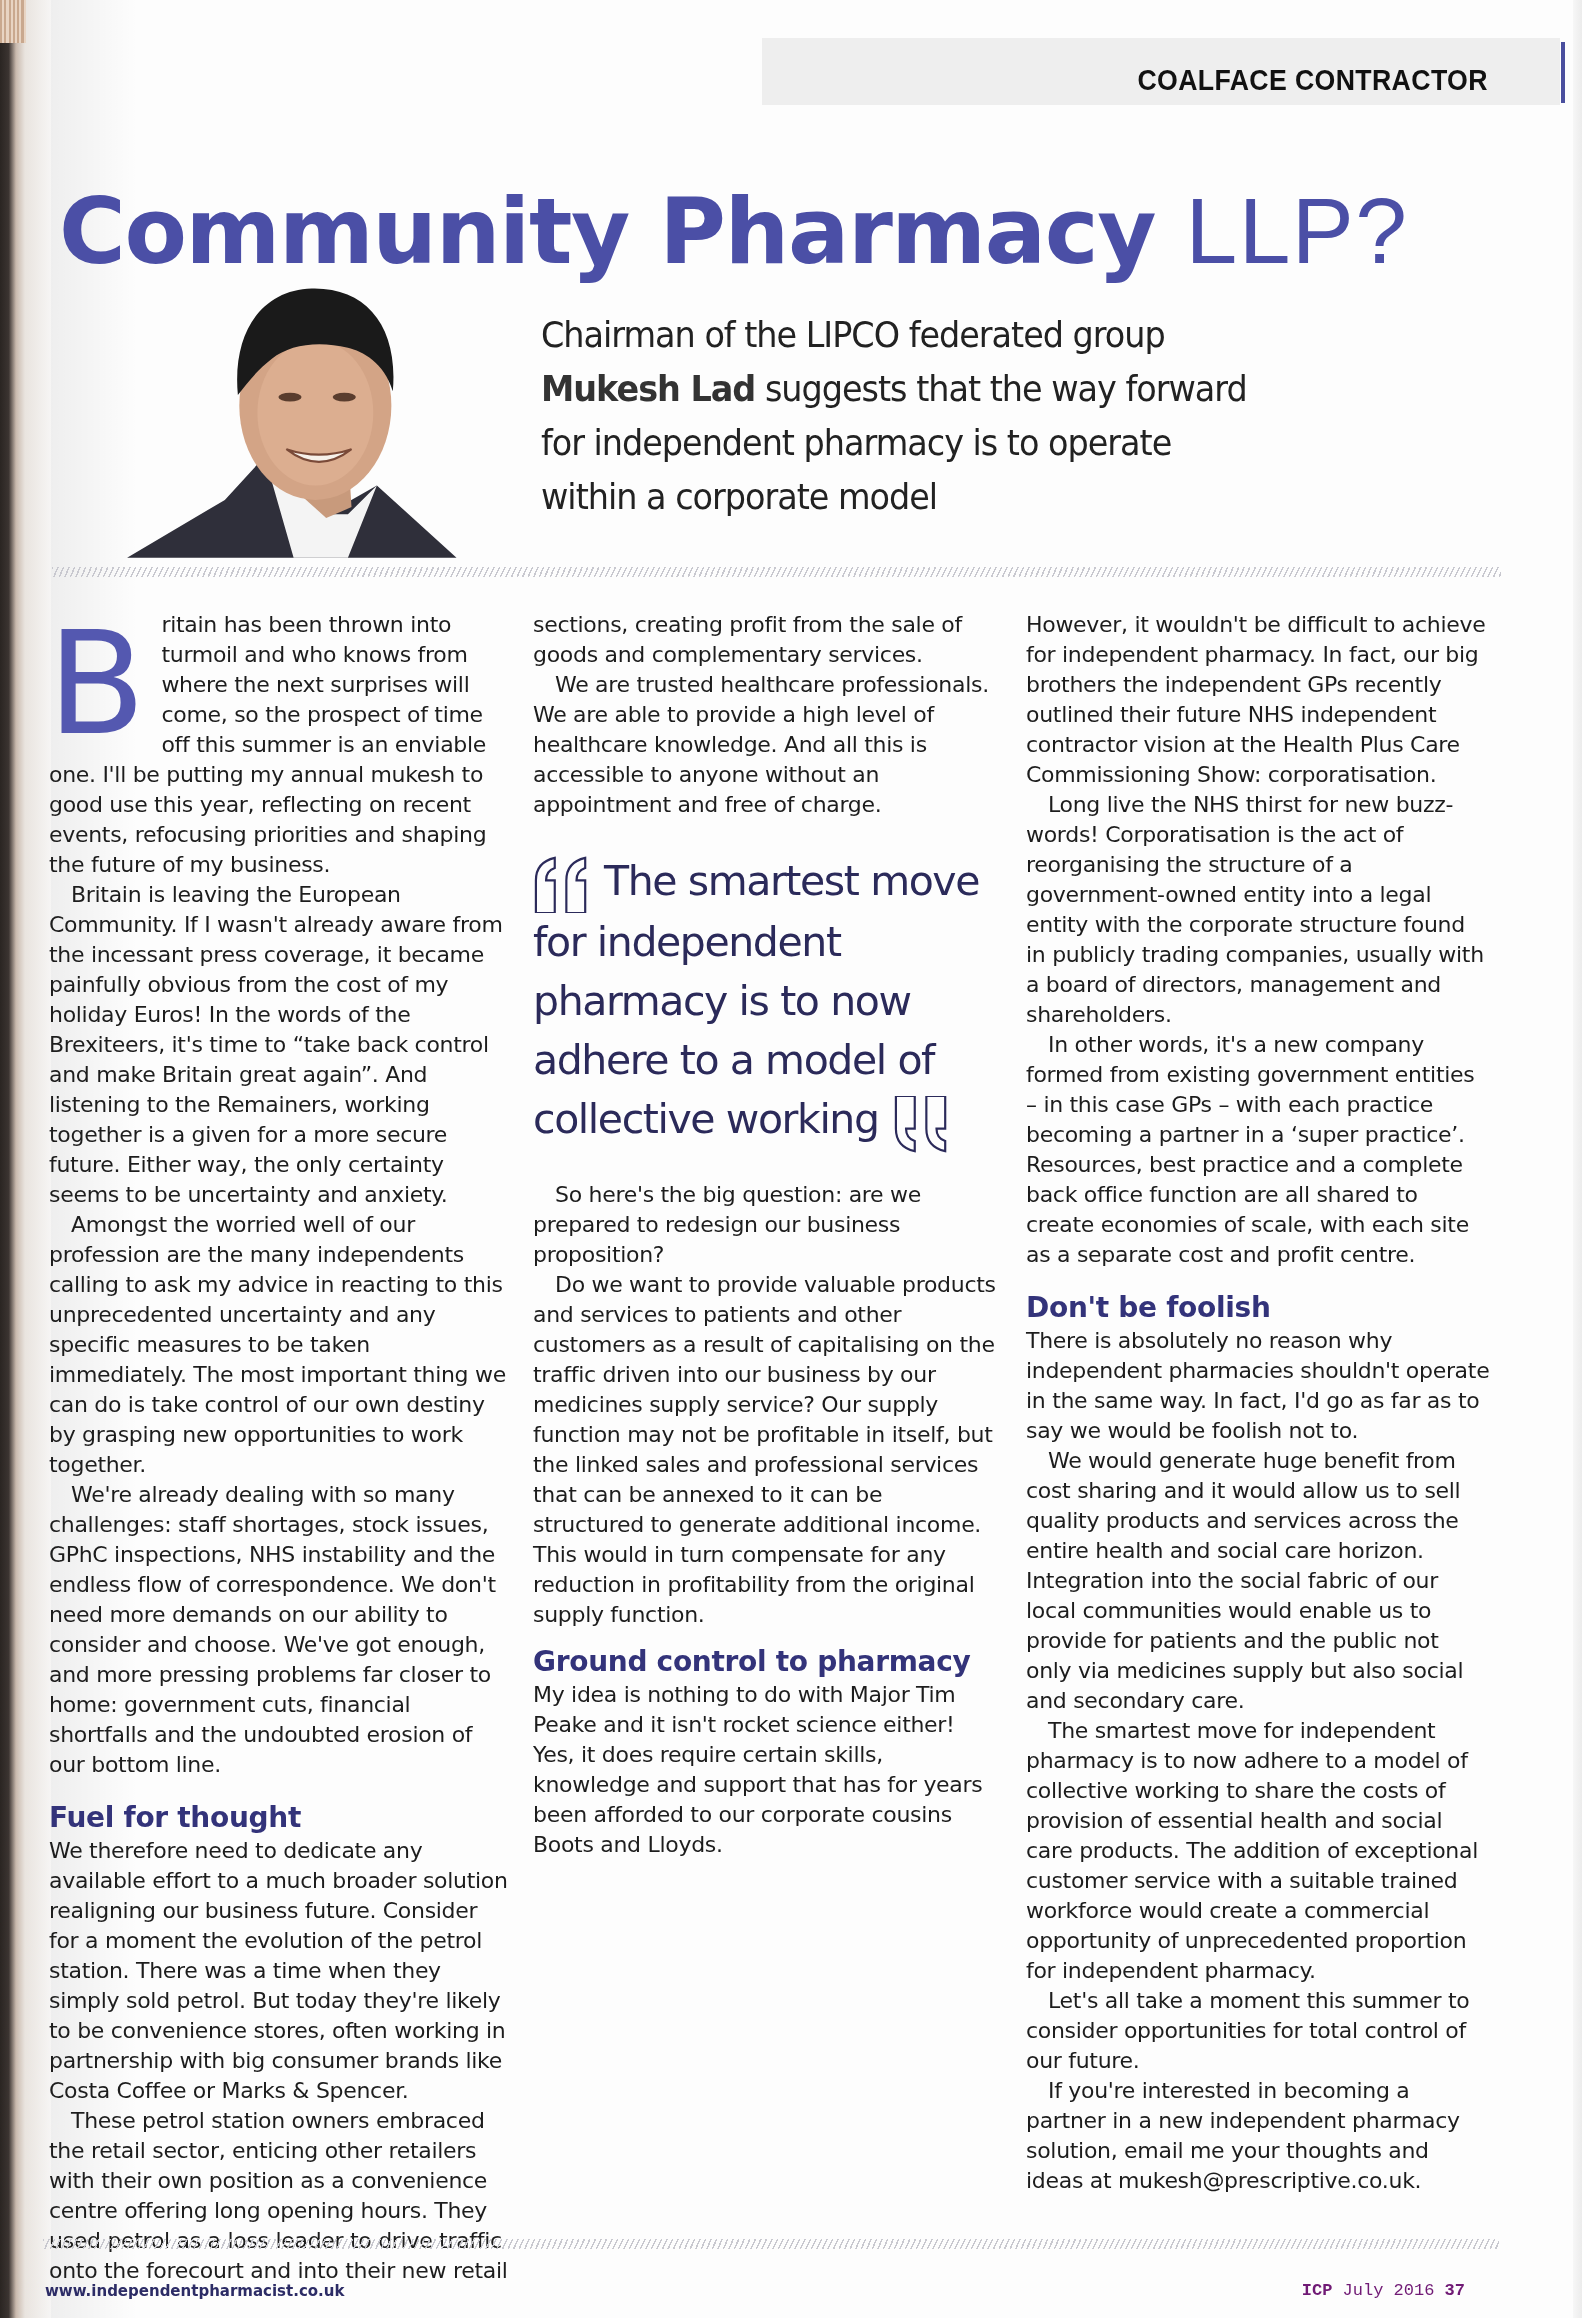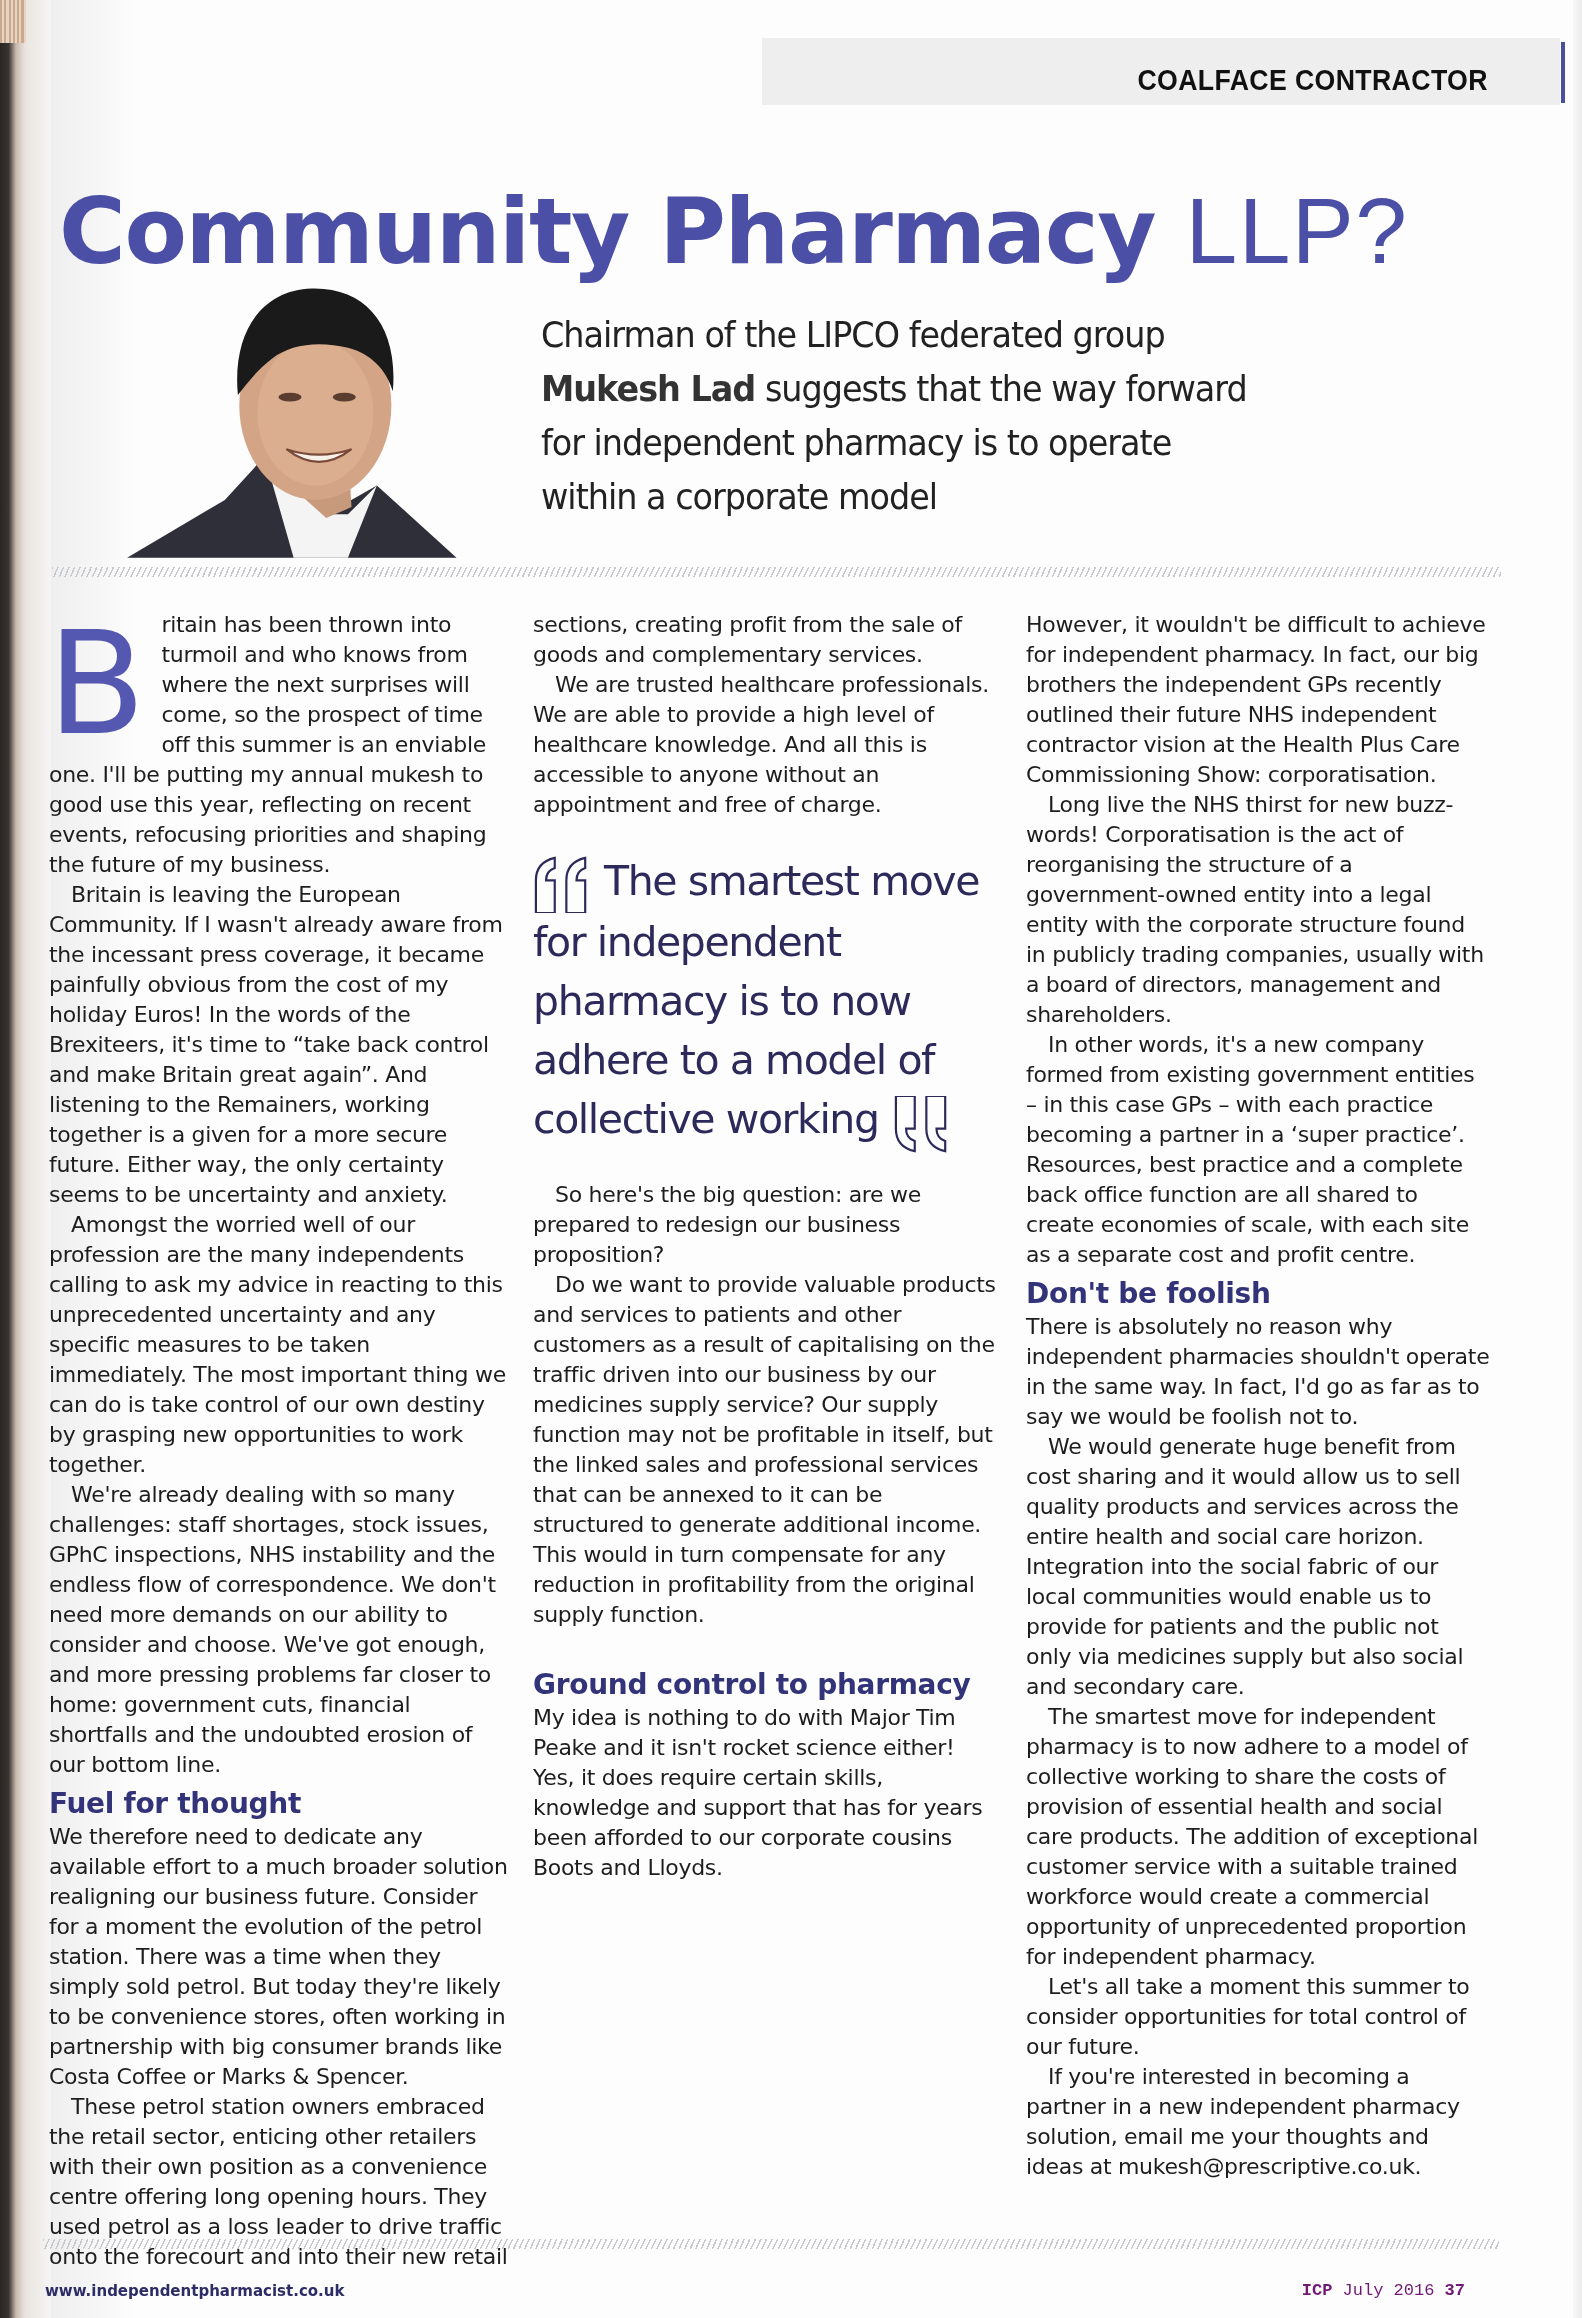--- a/index.html
+++ b/index.html
@@ -74,21 +74,21 @@
   .col1 { left:49px; width:464px; }
   .col2 { left:533px; width:464px; }
   .col3 { left:1026px; width:464px; }
   .dropcap {
     float:left; font-family:"DejaVu Sans", sans-serif; font-weight:normal;
     font-size:143px; line-height:116px; color:#5458b0; margin:8.7px 16px 0 -1.4px;
     padding-top:7.2px;
   }
   .subhead {
     font-family:"DejaVu Sans", sans-serif; font-weight:bold;
-    font-size:28px; line-height:36px; color:#33337a; margin-top:6px;
+    font-size:28px; line-height:36px; color:#33337a; margin-top:20px;
   }
   .pullquote {
     margin:32px 0 26px 0;
     font-family:"DejaVu Sans", sans-serif; font-weight:normal;
     font-size:41px; line-height:59px; color:#2b2a5a; letter-spacing:-1.4px;
   }
   .pullquote .q {
     display:inline-block; vertical-align:top;
   }
   
@@ -166,21 +166,21 @@
   <p>We are trusted healthcare professionals. We are able to provide a high level of healthcare knowledge. And all this is accessible to anyone without an appointment and free of charge.</p>
   <div class="pullquote">
     <svg class="q" width="58" height="58" viewBox="0 0 80 80" style="margin:2.9px 13px 0 0;">
       <path d="M4 80 V35 Q4 10 30 4 V18 Q18 22 18 35 H30 V80 Z M46 80 V35 Q46 10 72 4 V18 Q60 22 60 35 H72 V80 Z" fill="none" stroke="#2b2a5a" stroke-width="3"></path>
     </svg><span>The smartest move for independent pharmacy is to now adhere to a model of collective working</span><svg class="q" width="58" height="58" viewBox="0 0 80 80" style="margin:5.8px 0 0 14.5px;">
       <path d="M4 0 V45 Q4 70 30 76 V62 Q18 58 18 45 H30 V0 Z M46 0 V45 Q46 70 72 76 V62 Q60 58 60 45 H72 V0 Z" fill="none" stroke="#2b2a5a" stroke-width="3"></path>
     </svg>
   </div>
   <p>So here's the big question: are we prepared to redesign our business proposition?</p>
   <p>Do we want to provide valuable products and services to patients and other customers as a result of capitalising on the traffic driven into our business by our medicines supply service? Our supply function may not be profitable in itself, but the linked sales and professional services that can be annexed to it can be structured to generate additional income. This would in turn compensate for any reduction in profitability from the original supply function.</p>
-  <div class="subhead" style="margin-top:37px;">Ground control to pharmacy</div>
+  <div class="subhead" style="margin-top:14px;">Ground control to pharmacy</div>
   <p class="noindent">My idea is nothing to do with Major Tim Peake and it isn't rocket science either! Yes, it does require certain skills, knowledge and support that has for years been afforded to our corporate cousins Boots and Lloyds.</p>
 </div>
 
 <div class="col col3">
   <p class="noindent">However, it wouldn't be difficult to achieve for independent pharmacy. In fact, our big brothers the independent GPs recently outlined their future NHS independent contractor vision at the Health Plus Care Commissioning Show: corporatisation.</p>
   <p>Long live the NHS thirst for new buzz-words! Corporatisation is the act of reorganising the structure of a government-owned entity into a legal entity with the corporate structure found in publicly trading companies, usually with a board of directors, management and shareholders.</p>
   <p>In other words, it's a new company formed from existing government entities – in this case GPs – with each practice becoming a partner in a ‘super practice’. Resources, best practice and a complete back office function are all shared to create economies of scale, with each site as a separate cost and profit centre.</p>
   <div class="subhead">Don't be foolish</div>
   <p class="noindent">There is absolutely no reason why independent pharmacies shouldn't operate in the same way. In fact, I'd go as far as to say we would be foolish not to.</p>
   <p>We would generate huge benefit from cost sharing and it would allow us to sell quality products and services across the entire health and social care horizon. Integration into the social fabric of our local communities would enable us to provide for patients and the public not only via medicines supply but also social and secondary care.</p>

